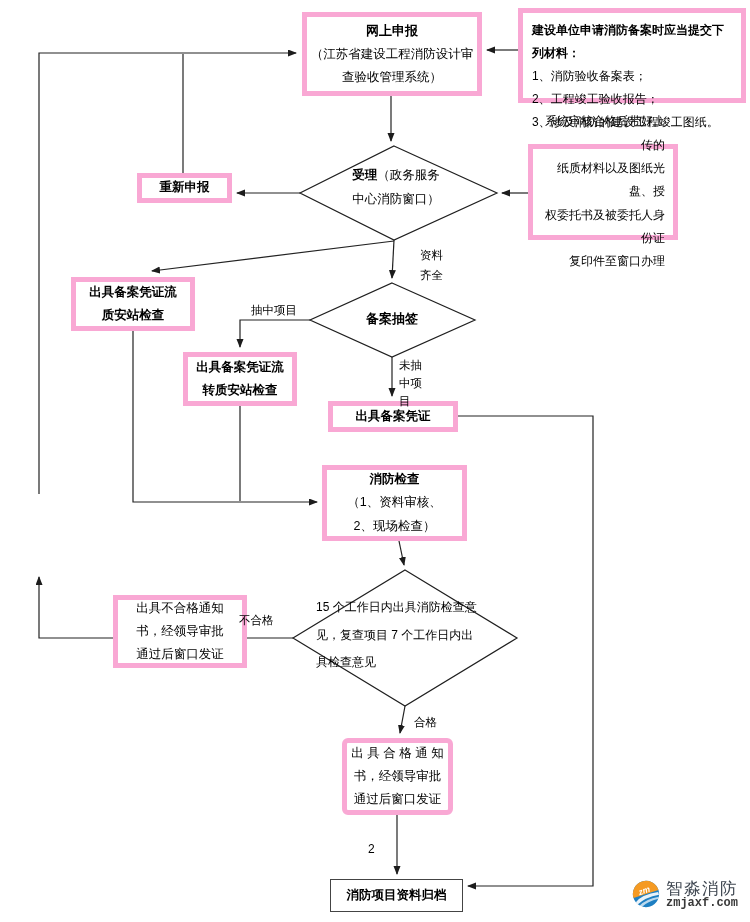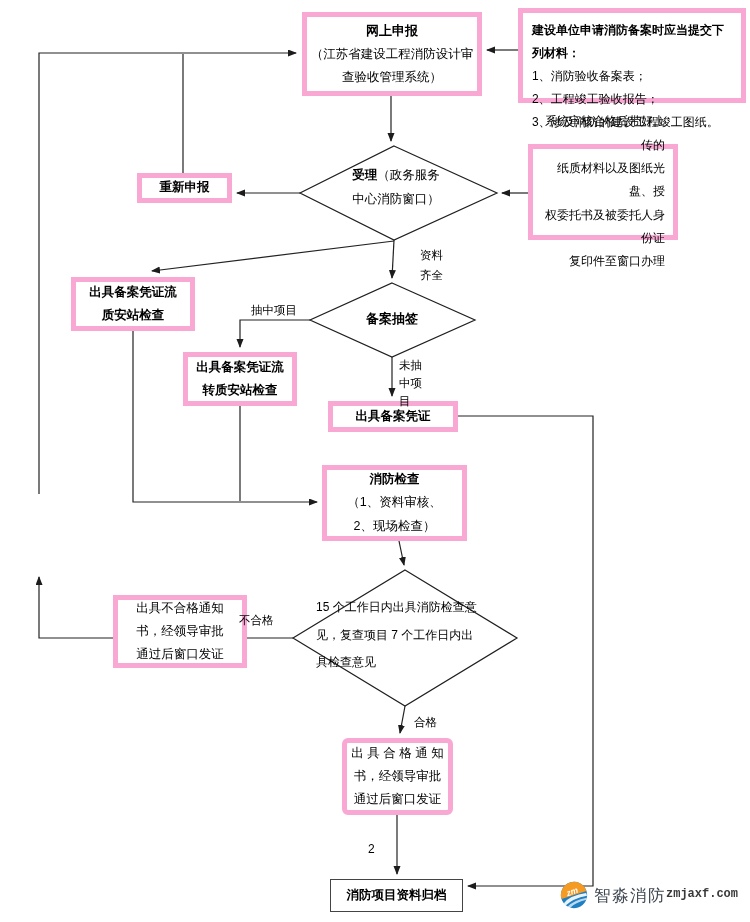--- a/index.html
+++ b/index.html
@@ -44,21 +44,21 @@
   #l-incomplete{left:234px;top:166px;width:74px;line-height:2.0;}
   #l-complete{left:420px;top:245px;text-align:left;}
   #l-selected{left:251px;top:300px;}
   #l-notselected{left:399px;top:357px;text-align:left;line-height:1.55;}
   #l-fail{left:239px;top:610px;}
   #l-pass{left:414px;top:712px;}
   #l-page{left:368px;top:839px;font-size:12px;}
 
   
   .logo{position:absolute;right:12px;bottom:12px;display:flex;align-items:center;gap:5px;}
-  .logo-text{display:flex;flex-direction:row;line-height:1.1;align-items:center;}
+  .logo-text{display:flex;flex-direction:column;line-height:1.1;align-items:center;}
   .logo-name{font-size:16.5px;letter-spacing:1.5px;color:#3e4650;}
   .logo-domain{font-family:"Liberation Mono","DejaVu Sans Mono",monospace;font-weight:bold;font-size:12px;color:#3a3a3a;}
 </style>
 </head>
 <body>
 
 <div class="canvas">
 
   <svg class="flow" viewBox="0 0 750 922" xmlns="http://www.w3.org/2000/svg">
     <defs>

